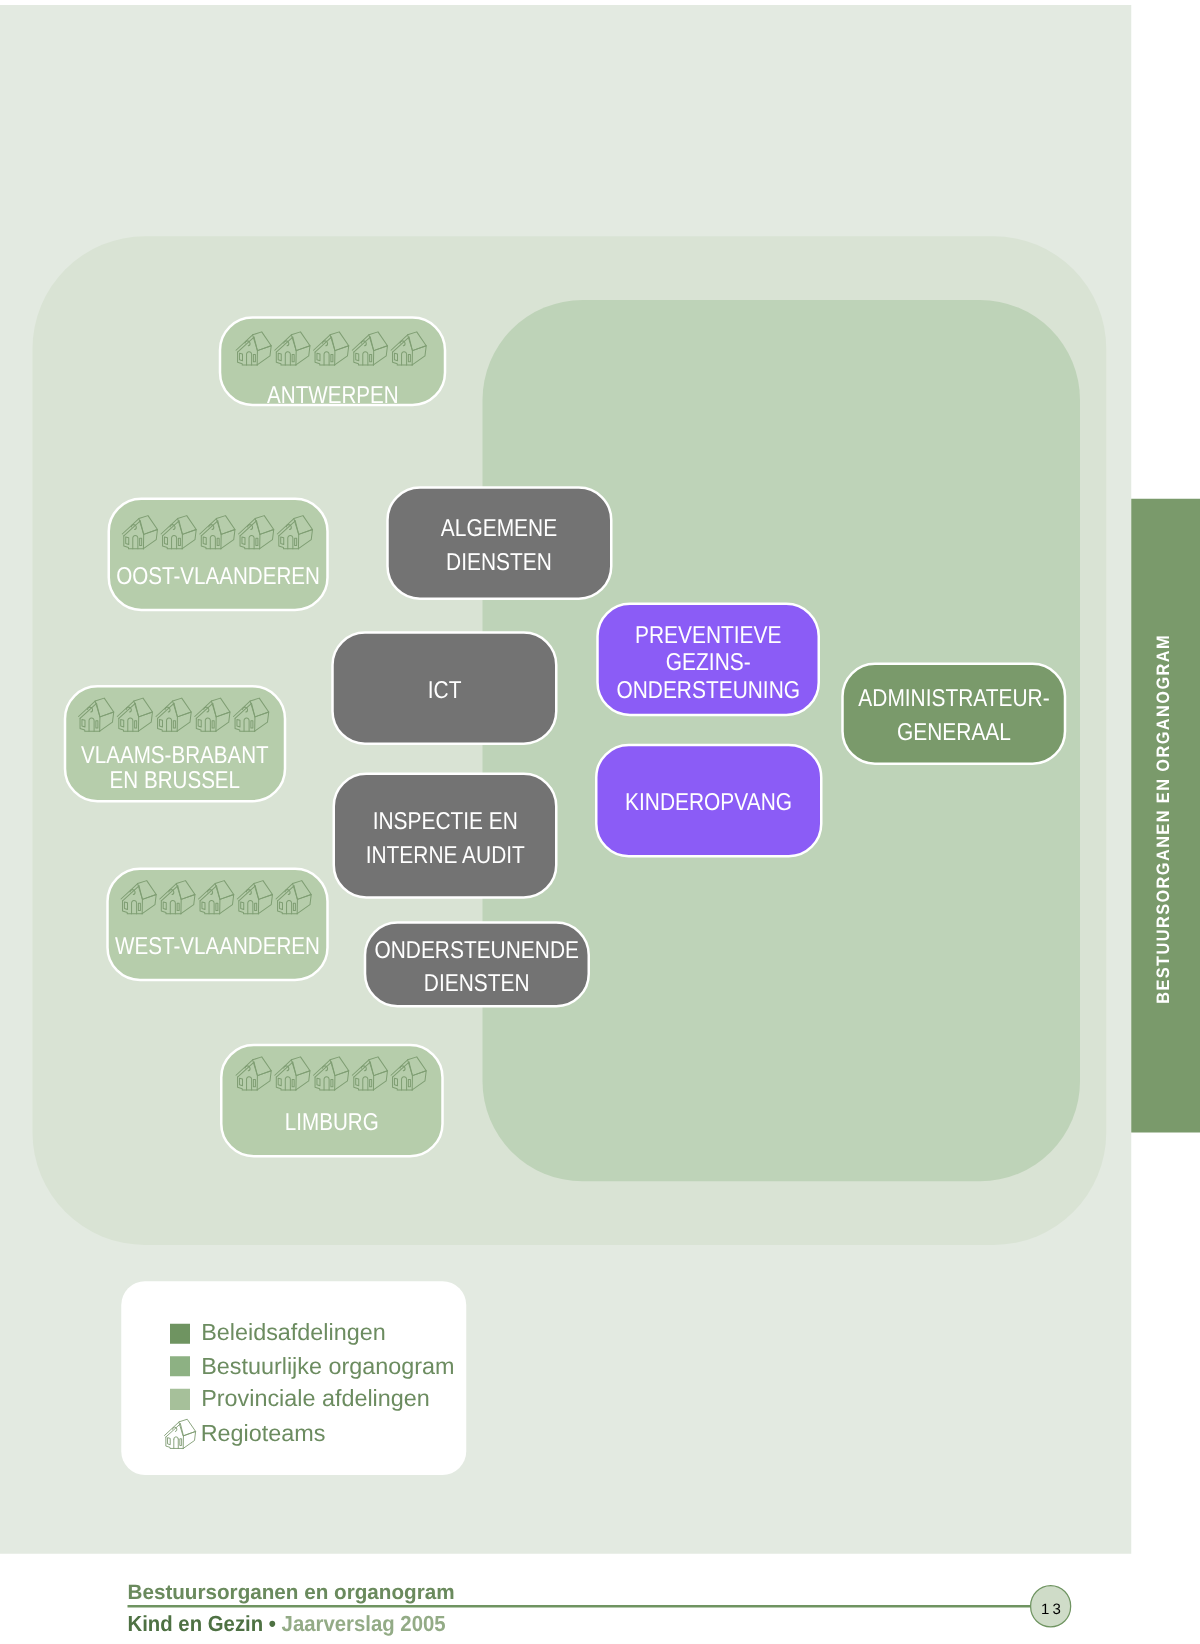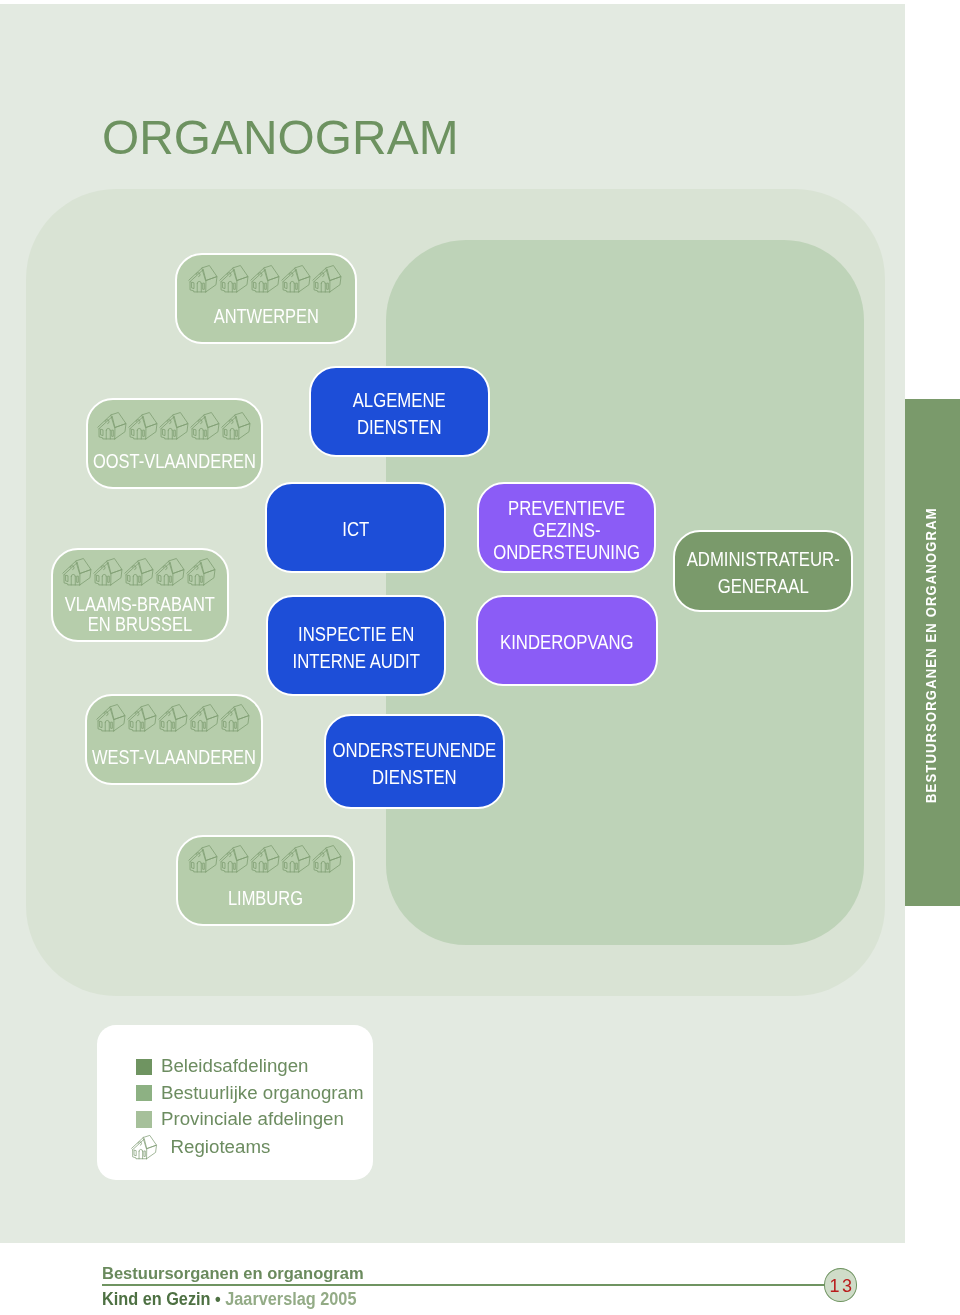--- a/index.html
+++ b/index.html
@@ -21,21 +21,21 @@
      transform:rotate(-90deg);transform-origin:0 0;
      display:flex;align-items:center;justify-content:flex-start;
      padding-left:103px;padding-bottom:28.8px;box-sizing:border-box;white-space:nowrap;}
   .sidetab .lbl span{color:#ffffff;font-size:14.35px;font-weight:bold;letter-spacing:1.26px;
      transform:scaleX(0.91);transform-origin:0 50%;display:inline-block;}
 
   .card{position:absolute;box-sizing:border-box;border:2.5px solid #ffffff;
         display:flex;align-items:center;justify-content:center;text-align:center;
         color:#ffffff;border-radius:27px;}
   .card .txt{font-size:19.5px;line-height:26.6px;transform:scaleX(0.858);white-space:nowrap;padding-top:4px;}
-  .c-light{background:#1d4ed8;}
+  .c-light{background:#737373;margin-top:23px;}
   .c-mid{background:#8b5cf6;align-items:center;}
   .c-dark{background:#7a9a6b;}
 
   .prov{position:absolute;box-sizing:border-box;border:2.5px solid #ffffff;background:#b6cdab;
         border-radius:27px;color:#ffffff;text-align:center;
         display:flex;flex-direction:column;align-items:center;}
   .prov .lbl{font-size:19.5px;line-height:26.3px;transform:scaleX(0.845);white-space:nowrap;}
   .prov .houses{display:flex;justify-content:center;align-items:flex-end;margin-left:-2.5px;}
 
   .legend{position:absolute;left:96.9px;top:1024.9px;width:276px;height:155px;background:#ffffff;border-radius:19px;}
@@ -44,41 +44,40 @@
   .legend .lt{margin-left:8.5px;color:#6c8c60;font-size:18.7px;white-space:nowrap;line-height:1;}
 
   .foot1{position:absolute;left:102.2px;top:1266.3px;color:#6a8a5d;font-size:16.7px;font-weight:bold;
          white-space:nowrap;line-height:1;transform:scaleX(0.99);transform-origin:0 0;}
   .foot2{position:absolute;left:102.2px;top:1291px;font-size:17.5px;font-weight:bold;
          white-space:nowrap;line-height:1;transform:scaleX(0.93);transform-origin:0 0;}
   .foot2 .a{color:#4e7143;}
   .foot2 .b{color:#93ab86;}
   .rule{position:absolute;left:102px;top:1284px;width:723px;height:1.9px;background:#6f9461;}
   .pagenum{position:absolute;left:824.1px;top:1268px;width:33.4px;height:33.6px;border-radius:50%;
-           border:1.6px solid #6f9461;color:#b91c1c;font-size:18px;display:flex;align-items:center;
+           border:1.6px solid #6f9461;color:#000000;font-size:12px;display:flex;align-items:center;
            justify-content:center;letter-spacing:2.6px;text-indent:2.6px;background:#cfdcc8;box-sizing:border-box;padding-top:4px;}
 </style>
 </head>
 <body>
 
 <div id="page">
   <div class="pagebg"></div>
-  <div class="title">ORGANOGRAM</div>
 
   <div class="outer-panel"></div>
   <div class="inner-panel"></div>
 
   <div class="sidetab">
     <div class="lbl">
         <span>BESTUURSORGANEN EN ORGANOGRAM</span>
       </div>
   </div>
 
   <div id="cards">
-      <div class="prov" style="left:175.4px;top:252.7px;width:181.3px;height:91px">
+      <div class="prov" style="left:175.4px;top:252.7px;width:181.3px;height:72px">
         <div class="houses" style="margin-top:9.5px">
           <svg class="house" viewBox="-0.5 -0.6 30.6 28.2">
             <g fill="none" stroke-width="0.8" stroke-linejoin="round" stroke-linecap="round">
               <path d="M14.4 2.5 L21.6 0.2 L29.1 11.1 L18.2 15.0 Z"></path>
               <path d="M14.4 2.5 L1.3 14.7"></path>
               <path d="M15.5 4.25 L2.5 16.1"></path>
               <path d="M2.5 16.1 L2.5 24.2 L6.2 25.3 L6.2 26.3 L18.0 26.3"></path>
               <path d="M15.5 4.25 L18.2 15.0 L18.0 26.3"></path>
               <path d="M18.2 15.0 L29.1 11.1 L28.1 19.2 L18.0 26.3"></path>
               <path d="M8.4 9.1 a2.0 2.0 0 1 1 2.6 2.1"></path>
@@ -467,21 +466,21 @@
         <div class="txt" style="line-height:26.6px;margin-top:0px">
           <div>ICT</div>
         </div>
       </div>
       <div class="card c-light" style="left:265.8px;top:595.2px;width:180.1px;height:101px">
         <div class="txt" style="line-height:26.9px;margin-top:0px">
           <div>INSPECTIE EN</div>
           <div>INTERNE AUDIT</div>
         </div>
       </div>
-      <div class="card c-light" style="left:324px;top:714.3px;width:180.8px;height:95px">
+      <div class="card c-light" style="left:291px;top:714.3px;width:180.8px;height:69px">
         <div class="txt" style="line-height:26.6px;margin-top:0px">
           <div>ONDERSTEUNENDE</div>
           <div>DIENSTEN</div>
         </div>
       </div>
       <div class="card c-mid" style="left:476.8px;top:481.9px;width:179.7px;height:91px">
         <div class="txt" style="line-height:22.3px;margin-top:1.6px">
           <div>PREVENTIEVE</div>
           <div>GEZINS-</div>
           <div>ONDERSTEUNING</div>
@@ -524,21 +523,21 @@
                 <path d="M2.5 16.1 L2.5 24.2 L6.2 25.3 L6.2 26.3 L18.0 26.3"></path>
                 <path d="M15.5 4.25 L18.2 15.0 L18.0 26.3"></path>
                 <path d="M18.2 15.0 L29.1 11.1 L28.1 19.2 L18.0 26.3"></path>
                 <path d="M8.4 9.1 a2.0 2.0 0 1 1 2.6 2.1"></path>
                 <path d="M9.6 18.0 L9.6 26.3 M13.6 17.8 L13.6 26.3 M9.6 18.0 a2.0 2.0 0 0 1 4.0 -0.2"></path>
                 <path d="M4.0 17.0 L4.0 22.2 L6.4 23.0 L6.4 17.7 Z"></path>
                 <path d="M15.0 18.0 L15.0 23.7 L16.6 23.7 L16.6 18.0 Z"></path>
               </g>
             </svg>
           </span>
-          <span class="lt" style="margin-left:13px">Regioteams</span>
+          <span class="lt" style="margin-left:3px">Regioteams</span>
         </div>
       </div>
   </div>
 
   <div class="rule"></div>
   <div class="foot1">Bestuursorganen en organogram</div>
   <div class="foot2"><span class="a">Kind en Gezin • </span><span class="b">Jaarverslag 2005</span></div>
   <div class="pagenum">13</div>
 </div>
 

